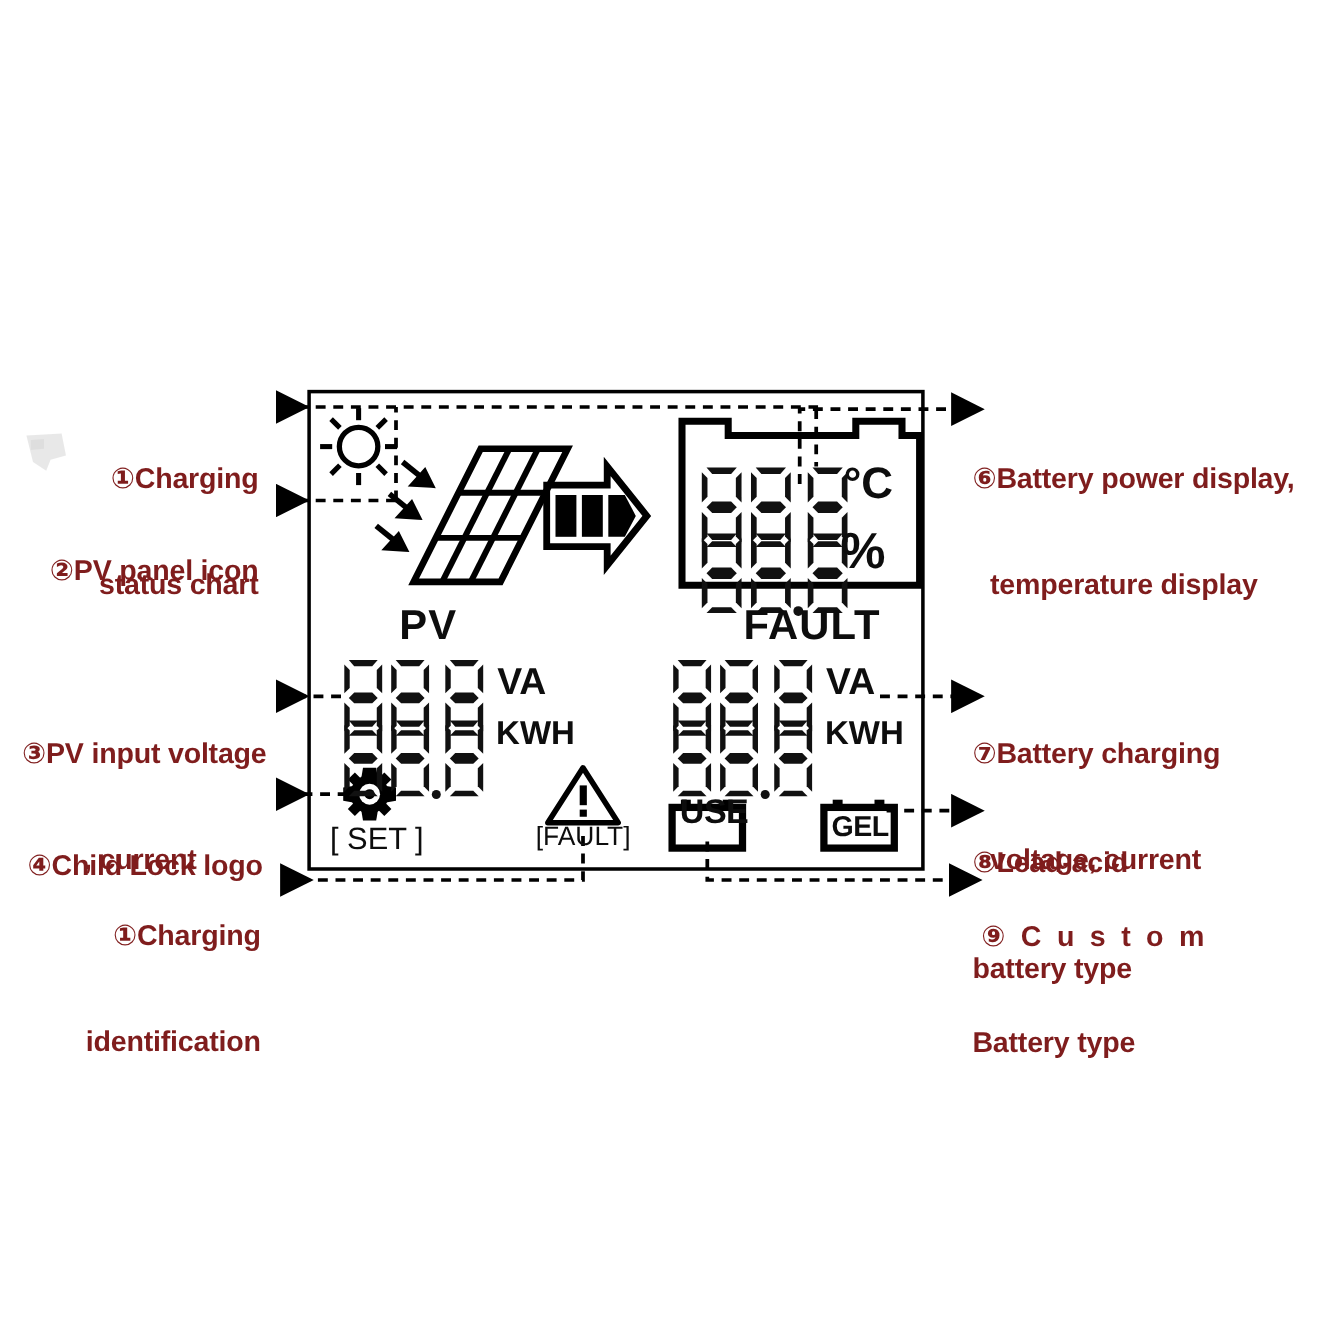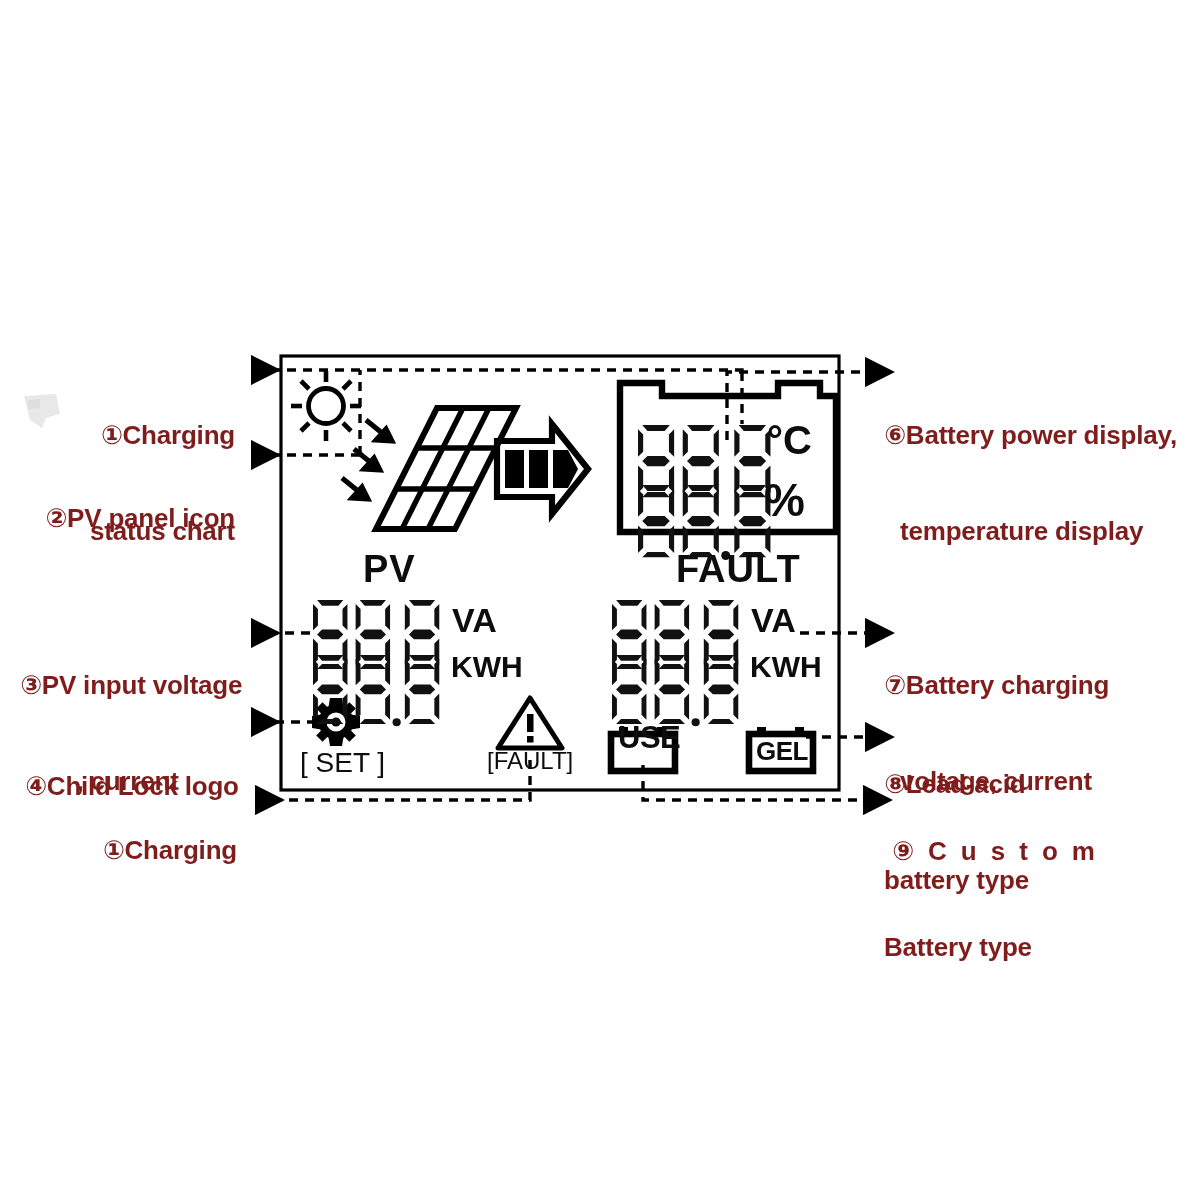--- a/index.html
+++ b/index.html
@@ -391,20 +391,21 @@
     <span class="lbl-line">③PV input voltage</span>
     <span class="lbl-line">, current</span>
   </div>
 
   <div class="label l" style="left:25px; top:708px; width:210px;">
     <span class="lbl-line">④Child Lock logo</span>
   </div>
 
   <div class="label l" style="left:25px; top:772px; width:212px;">
     <span class="lbl-line">①Charging</span>
+    <span class="lbl-line">identification</span>
   </div>
 
   <div class="label r" style="left:884px; top:357px; width:300px;">
     <span class="lbl-line">⑥Battery power display,</span>
     <span class="lbl-line" style="padding-left:16px;">temperature display</span>
   </div>
 
   <div class="label r" style="left:884px; top:607px; width:290px;">
     <span class="lbl-line">⑦Battery charging</span>
     <span class="lbl-line" style="padding-left:16px;">voltage, current</span>

